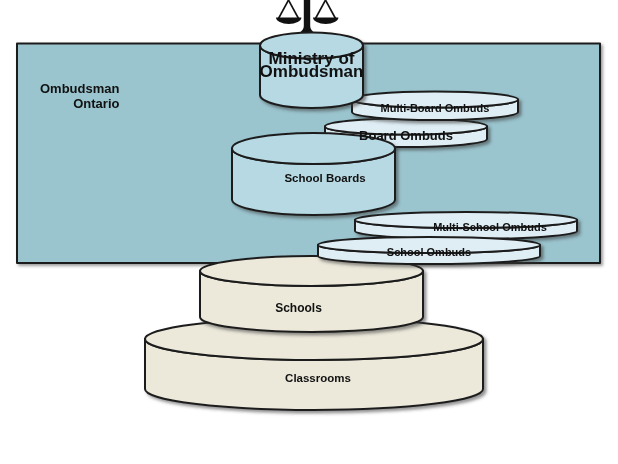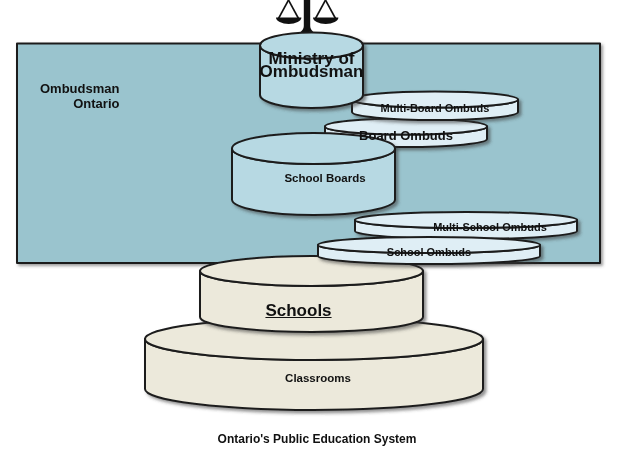--- a/index.html
+++ b/index.html
@@ -107,21 +107,20 @@
   <div class="lbl" style="left:352px; top:102px; width:166px; font-size:11px;">Multi-Board Ombuds</div>
 
   <div class="lbl" style="left:325px; top:128px; width:162px; font-size:13px;">Board Ombuds</div>
 
   <div class="lbl" style="left:232px; top:172px; width:186px; font-size:11.5px;">School Boards</div>
 
   <div class="lbl" style="left:355px; top:221px; width:222px; font-size:11px;margin-left:24px;">Multi-School Ombuds</div>
 
   <div class="lbl" style="left:318px; top:246px; width:222px; font-size:11px;text-align:center;">School Ombuds</div>
 
-  <div class="lbl" style="left:200px; top:301px; width:197px; font-size:17px;text-decoration:underline;">Schools</div>
+  <div class="lbl" style="left:200px; top:301px; width:197px; font-size:12px;">Schools</div>
 
   <div class="lbl" style="left:149px; top:372px; width:338px; font-size:11.5px;">Classrooms</div>
 
   <div class="lbl" style="left:97px; top:432px; width:440px; font-size:12px; line-height:15px;">
-    <span class="line">Ontario's Public Education System</span>
   </div>
 
 </div>
 
 </body></html>

